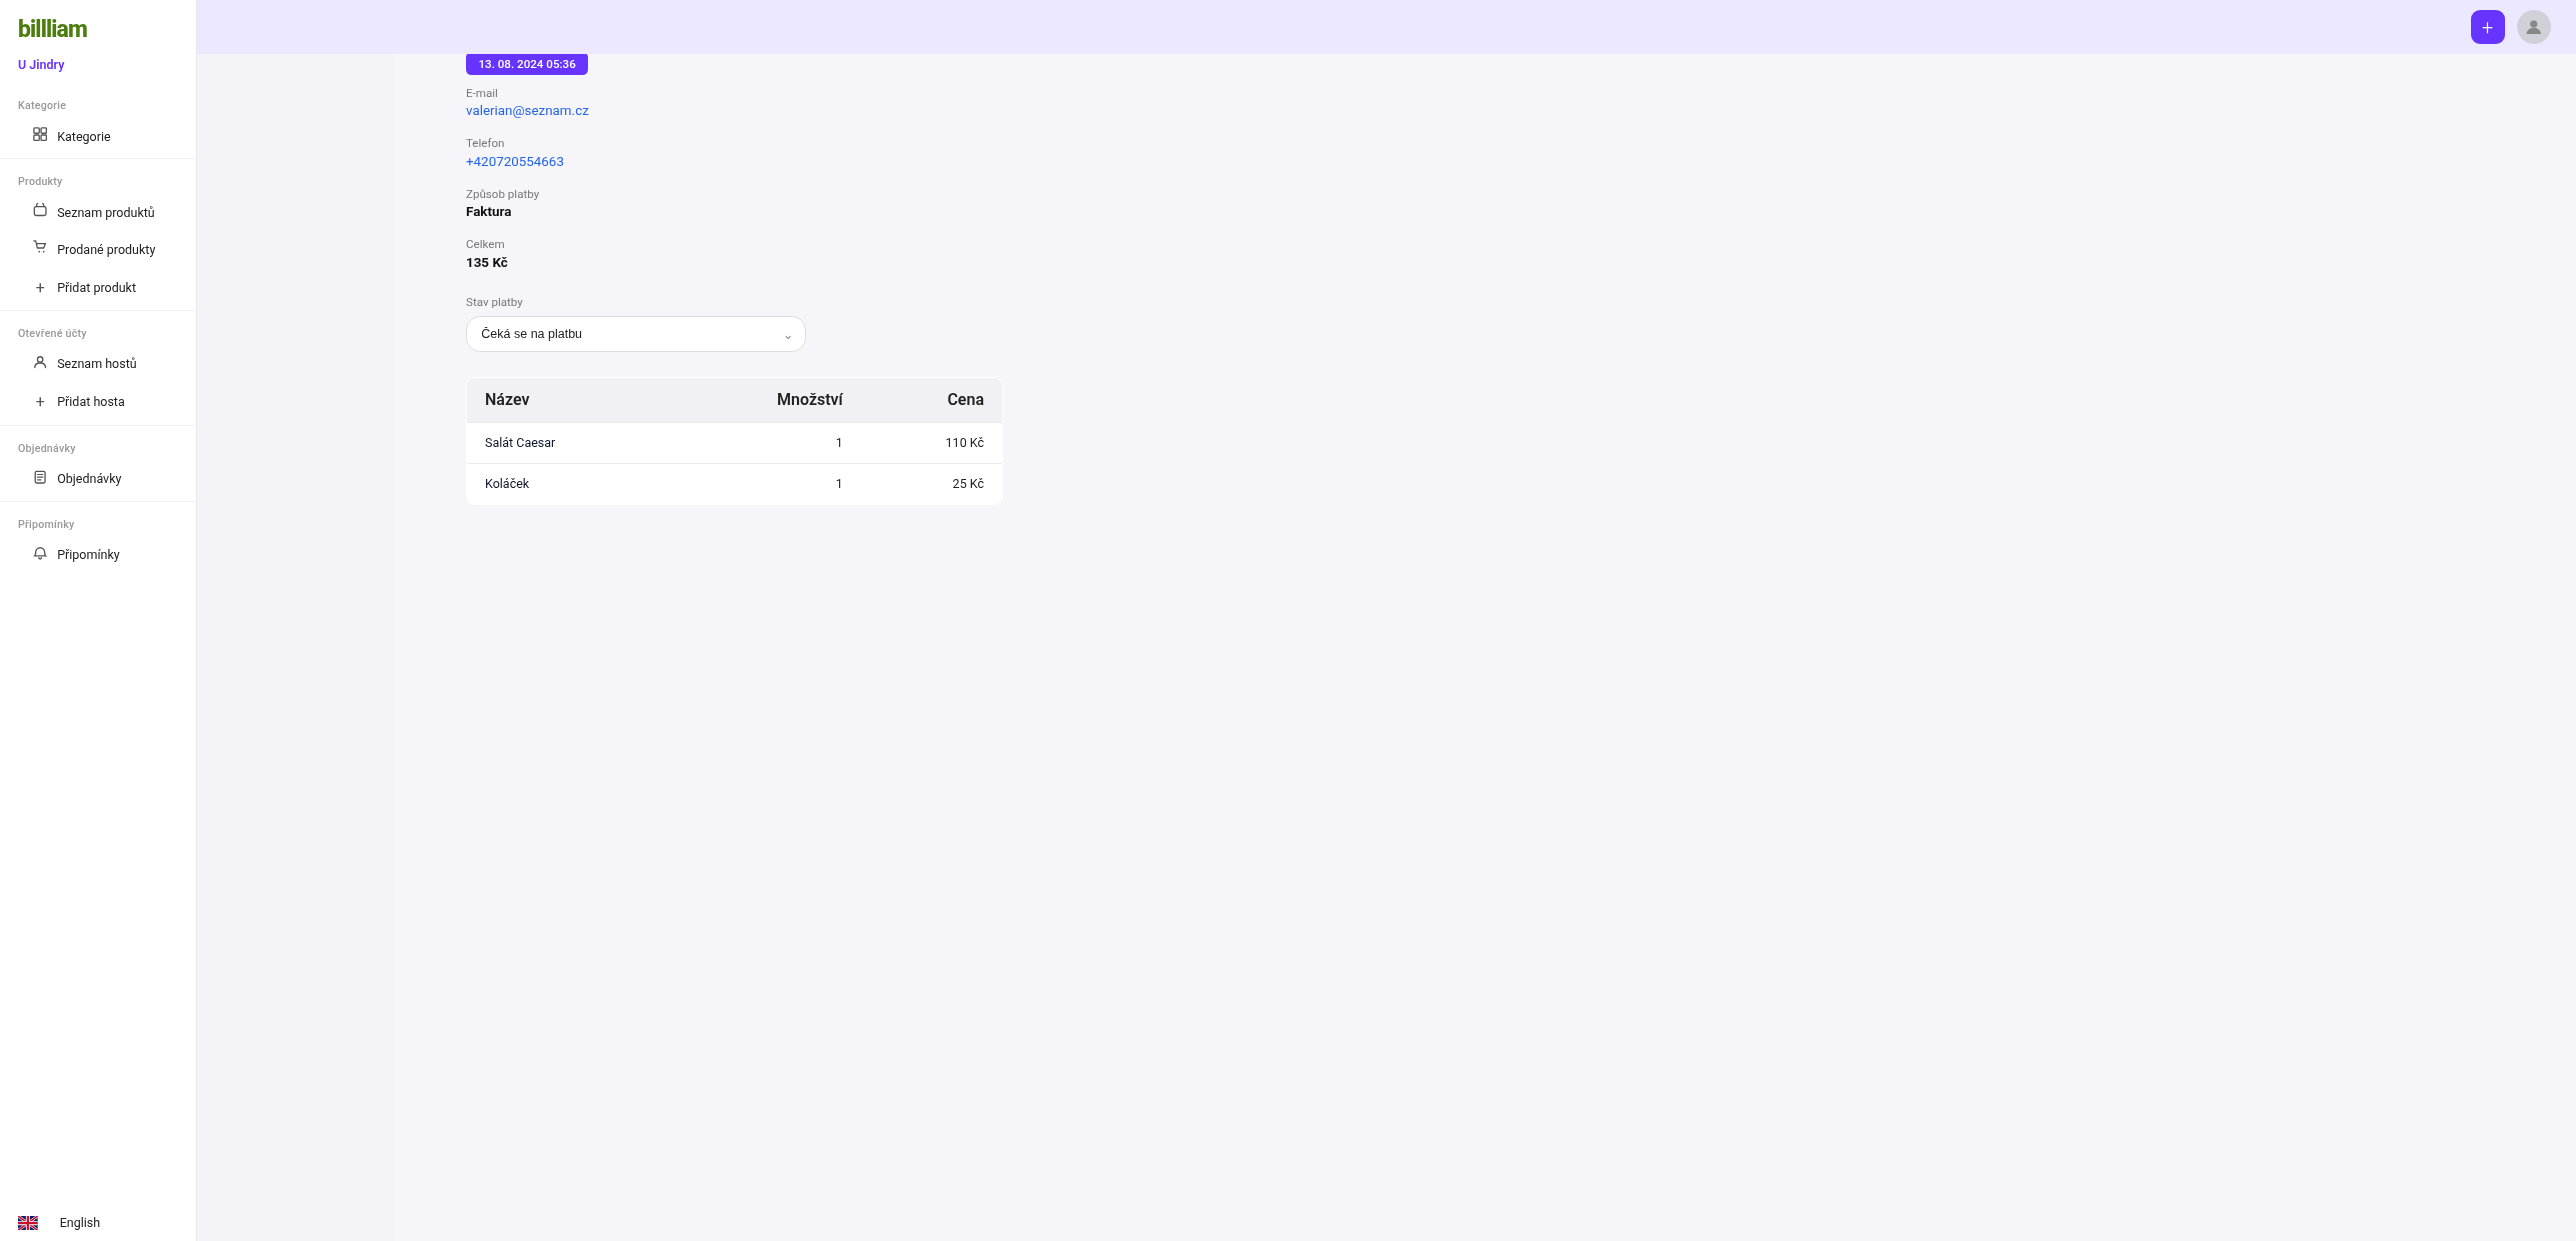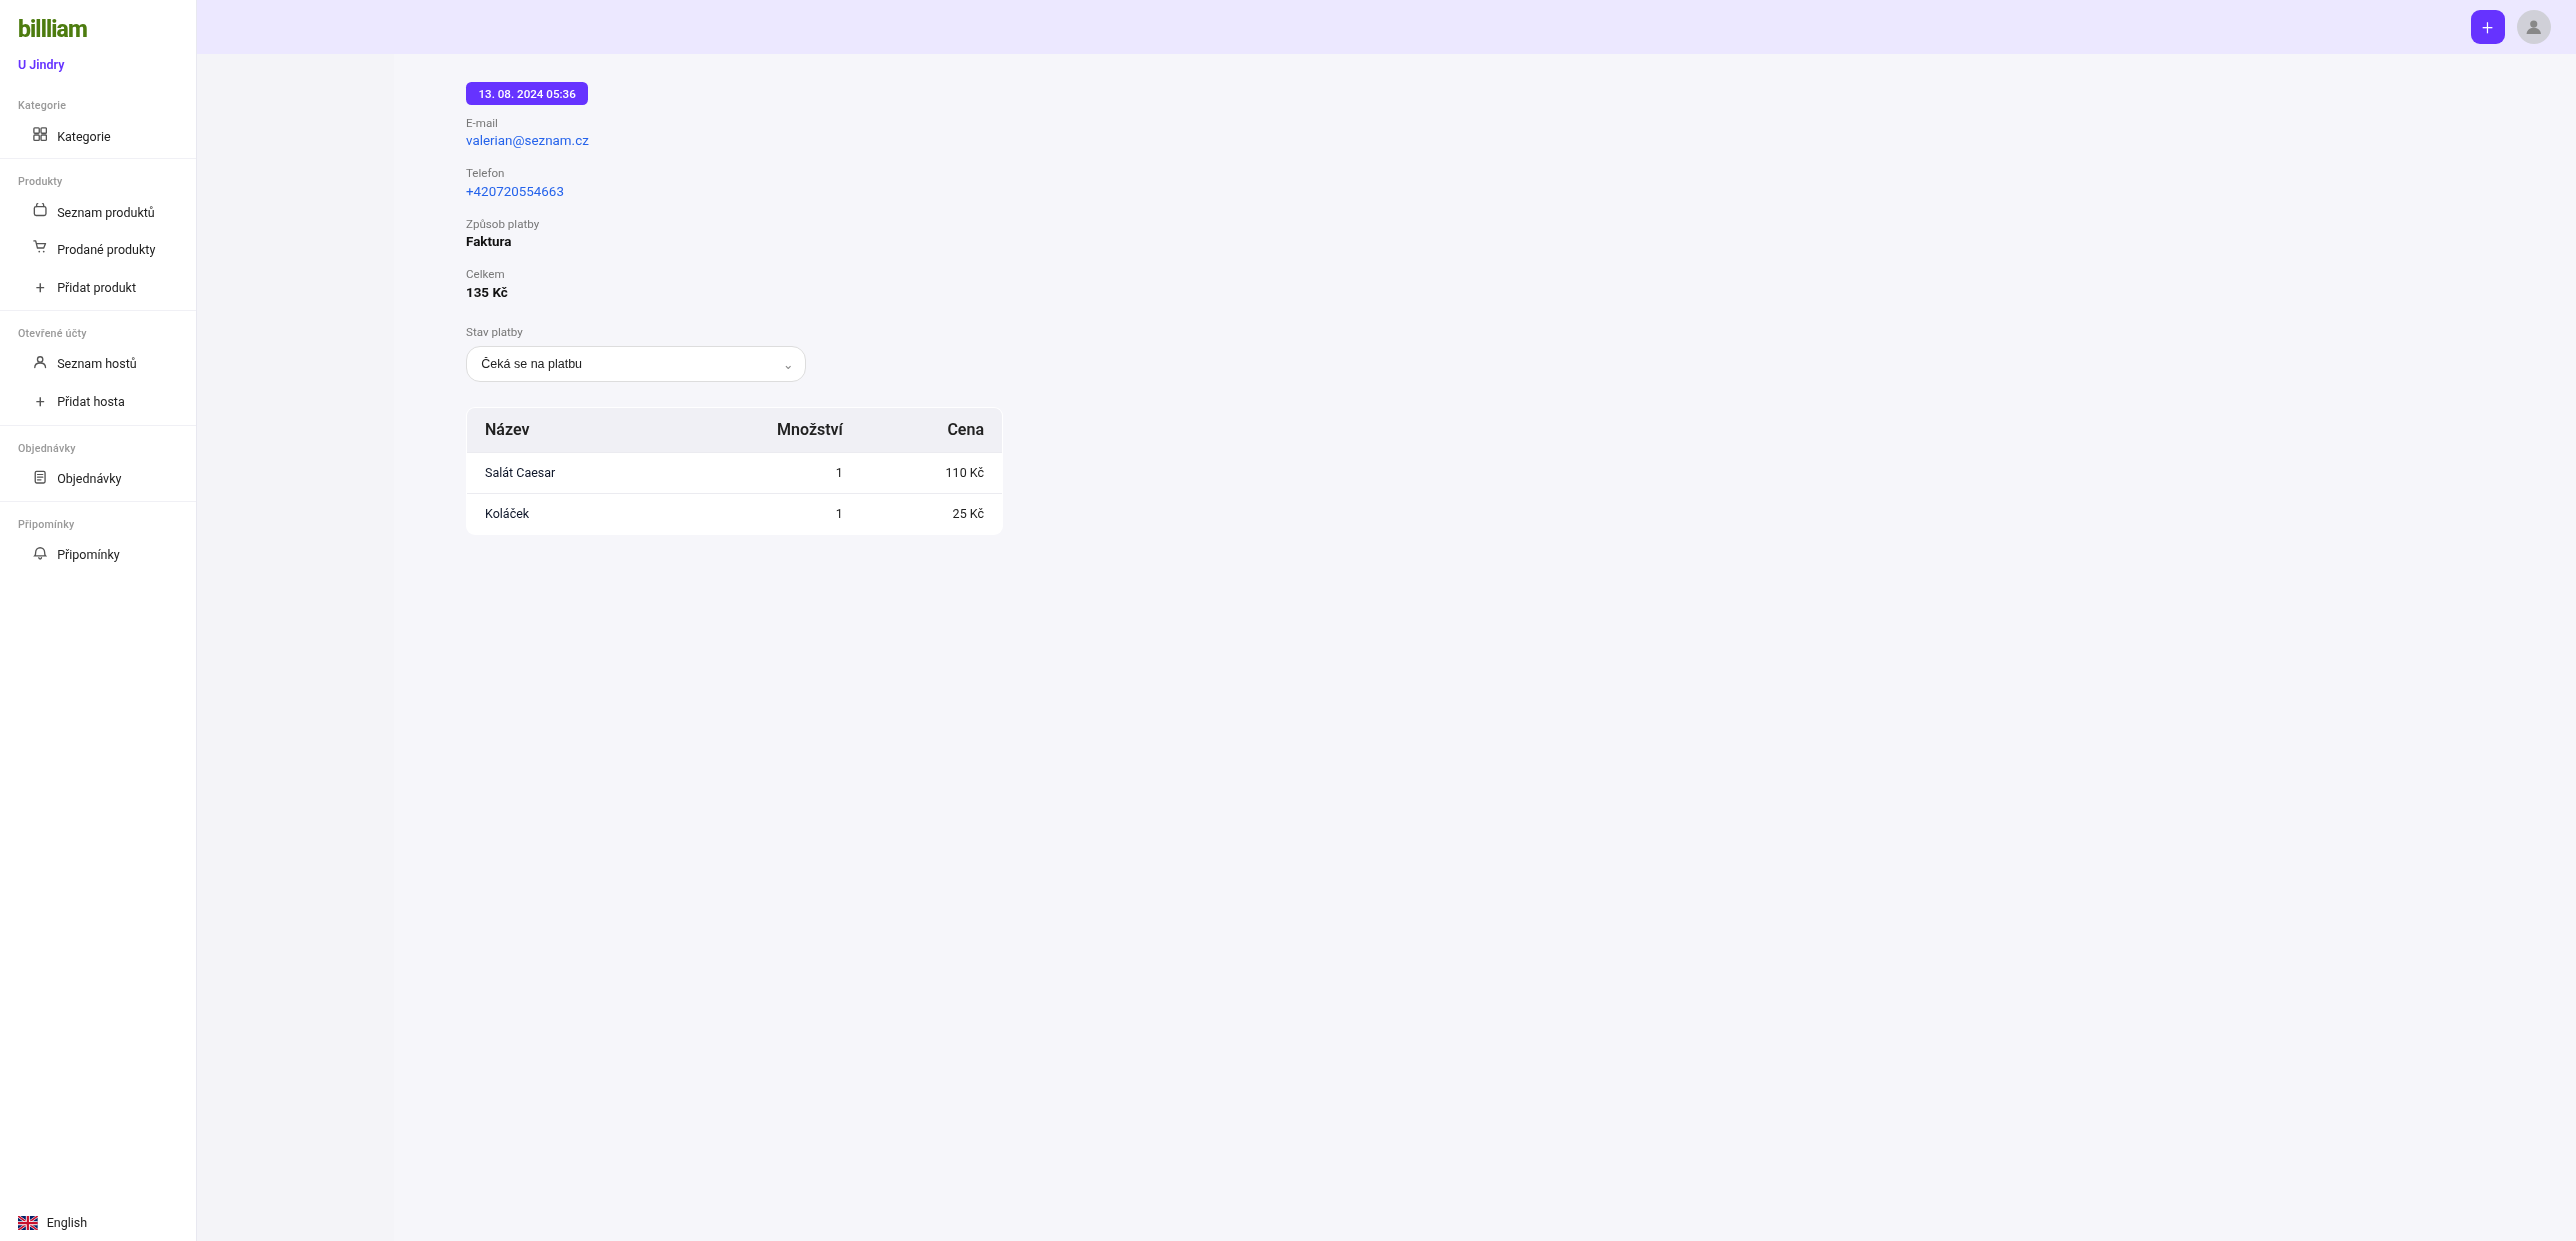--- a/index.html
+++ b/index.html
@@ -74,21 +74,21 @@
     }
 
     .sidebar-spacer {
       flex: 1;
     }
 
     .sidebar-bottom {
       padding: 10.7px 18px;
       display: flex;
       align-items: center;
-      gap: 9px;
+      gap: 22px;
       font-size: 12.5px;
       color: #222;
       cursor: pointer;
     }
 
     
     .topbar {
       position: absolute;
       top: 0;
       left: 197px;
@@ -129,23 +129,22 @@
       overflow: hidden;
     }
     .topbar-avatar svg {
       width: 21.5px;
       height: 21.5px;
     }
 
     
     .main {
       margin-left: 197px;
-      margin-top: 54px;
       flex: 1;
-      padding: 28px 72px;
+      padding: 52px 72px;
       overflow-y: auto;
       background: #f6f6fa;
       min-height: calc(100vh - 54px);
     }
 
     .order-date-badge {
       display: inline-block;
       background: #6633ff;
       color: white;
       font-size: 11.6px;

